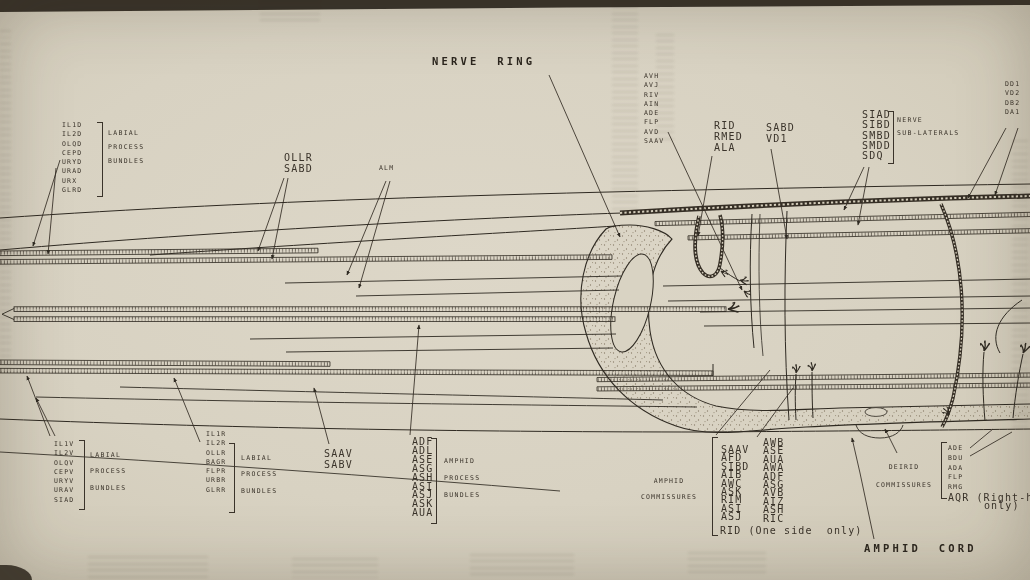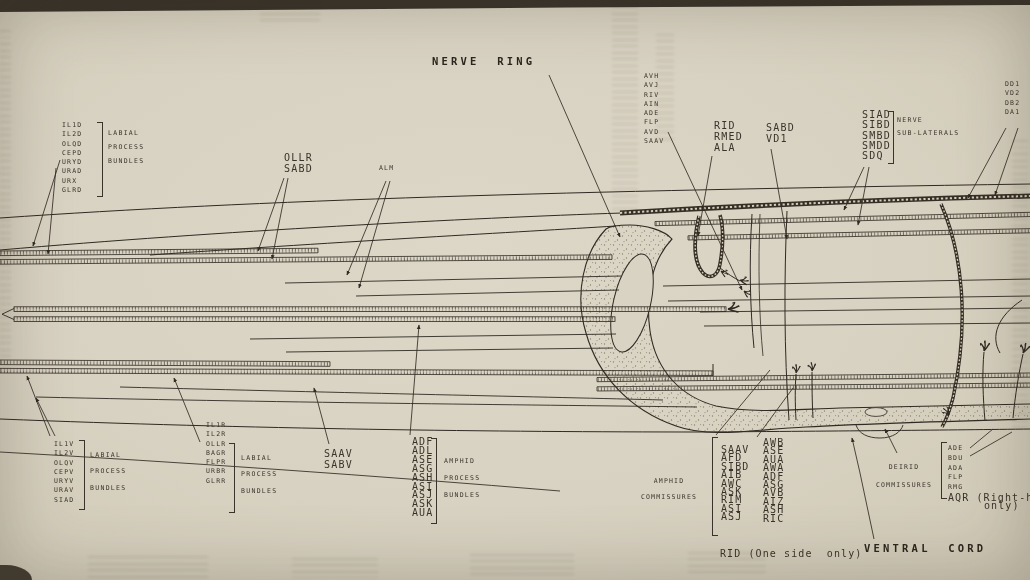--- a/index.html
+++ b/index.html
@@ -167,21 +167,21 @@
       <path d="M716,435 L770,370"></path>
       <path d="M757,437 L793,388"></path>
       <path d="M897,453 L885,429" marker-end="url(#arr)"></path>
       <path d="M970,448 L993,429"></path>
       <path d="M970,456 L1012,432"></path>
       <path d="M874,539 L860,473 L852,438" marker-end="url(#arr)"></path>
     </g>
   </svg>
 
   <div class="label hdr" style="left:432px;top:55px;">NERVE RING</div>
-  <div class="label hdr" style="left:864px;top:542px;">VENTRAL CORD</div>
+  <div class="label hdr" style="left:864px;top:542px;">AMPHID CORD</div>
 
   <div class="label col" style="left:62px;top:121px;">IL1D
 IL2D
 OLQD
 CEPD
 URYD
 URAD
 URX
 GLRD</div>
   <div class="brk r" style="left:97px;top:122px;height:73px;"></div>
@@ -226,21 +226,21 @@
 OLQV
 CEPV
 URYV
 URAV
 SIAD</div>
   <div class="brk r" style="left:79px;top:440px;height:68px;"></div>
   <div class="label cap2" style="left:90px;top:447px;">LABIAL
 PROCESS
 BUNDLES</div>
 
-  <div class="label col" style="left:206px;top:421px;">IL1R
+  <div class="label col" style="left:206px;top:430px;">IL1R
 IL2R
 OLLR
 BAGR
 FLPR
 URBR
 GLRR</div>
   <div class="brk r" style="left:229px;top:443px;height:68px;"></div>
   <div class="label cap2" style="left:241px;top:450px;">LABIAL
 PROCESS
 BUNDLES</div>
@@ -277,21 +277,21 @@
   <div class="label col-tight" style="left:763px;top:439px;">AWB
 ASE
 AUA
 AWA
 ADF
 ASG
 AVB
 AIZ
 ASH
 RIC</div>
-  <div class="label note" style="left:720px;top:525px;margin-top:23px;">RID (One side  only)</div>
+  <div class="label note" style="left:720px;top:525px;">RID (One side  only)</div>
 
   <div class="label cap3" style="left:867px;top:459px;width:74px;line-height:17.5px;">DEIRID
 COMMISSURES</div>
   <div class="brk l" style="left:941px;top:442px;height:55px;"></div>
   <div class="label col" style="left:948px;top:444px;line-height:9.8px;">ADE
 BDU
 ADA
 FLP
 RMG</div>
   <div class="label note" style="left:948px;top:492px;">AQR (Right-hand</div>

